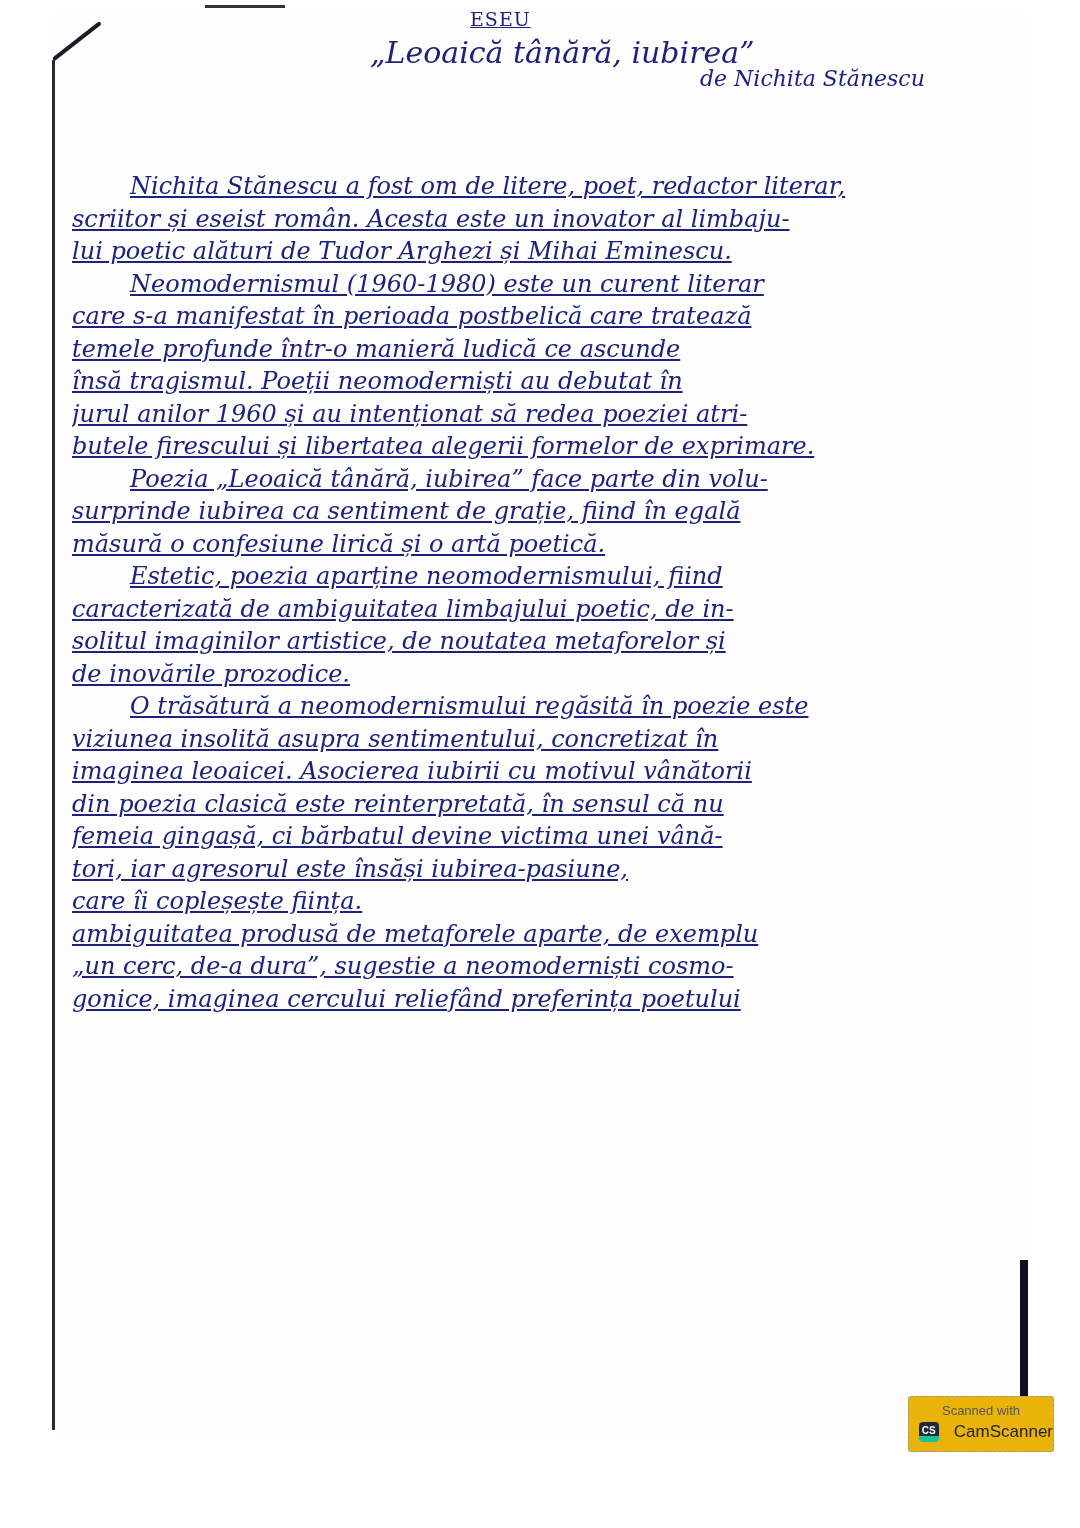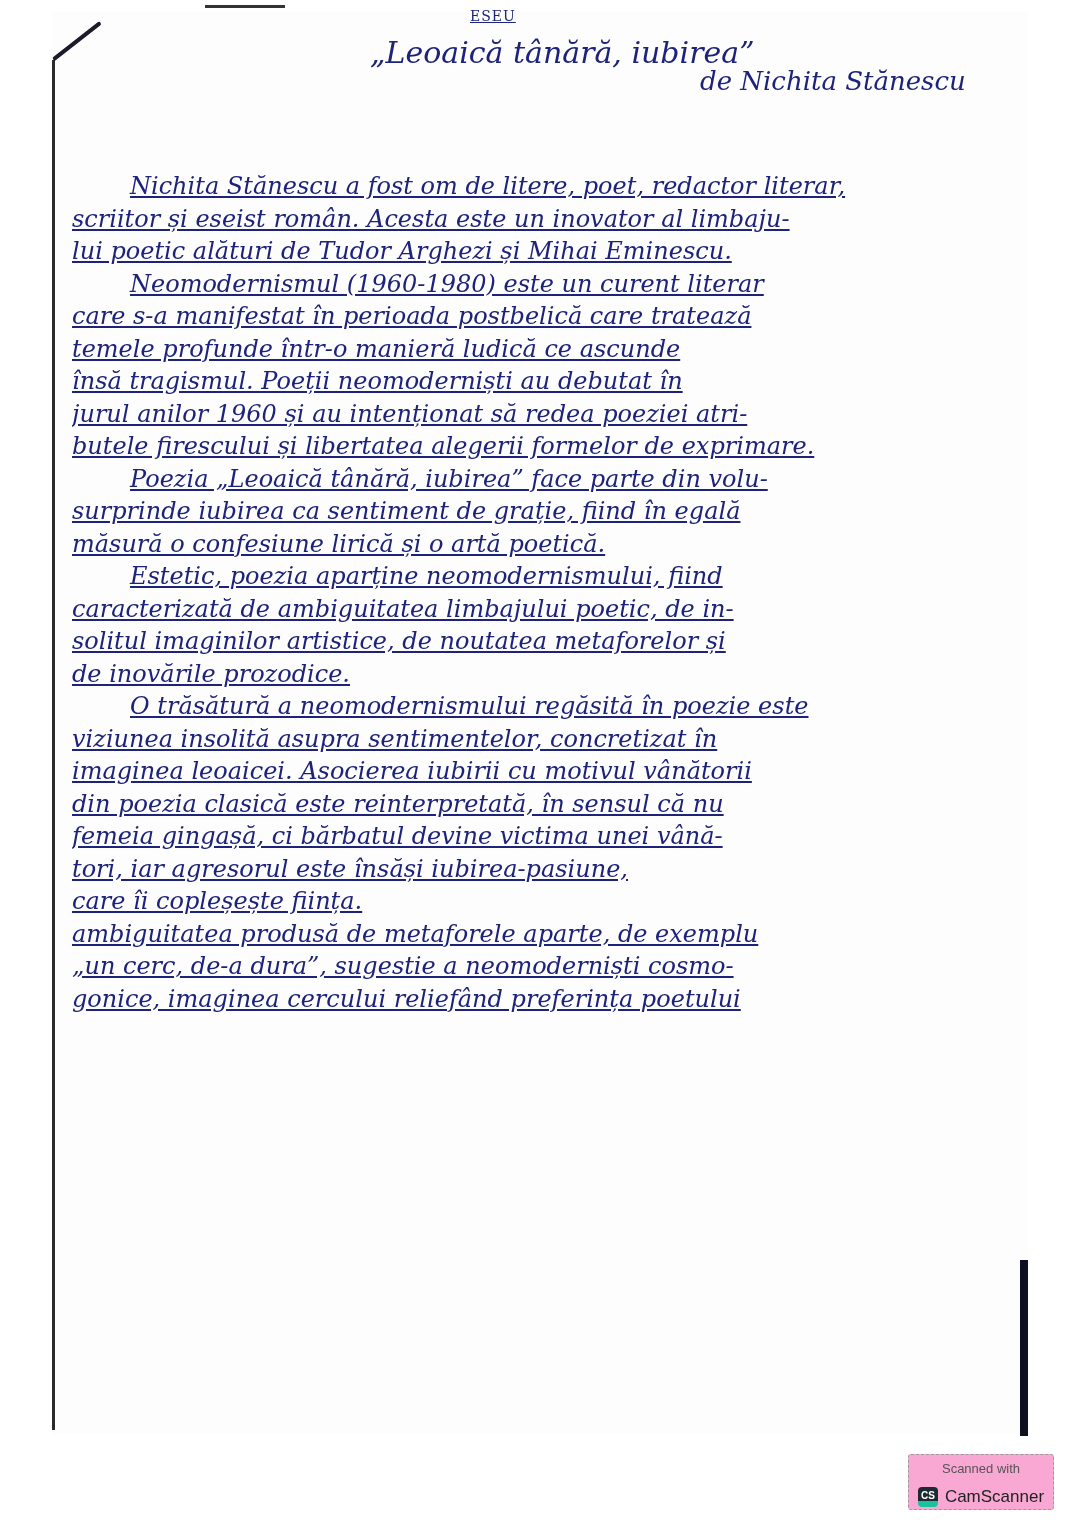--- a/index.html
+++ b/index.html
@@ -59,77 +59,77 @@
     }
     .ink {
       color: #1d237a;
       font-family: "DejaVu Serif", serif;
       font-style: italic;
     }
     .heading-label {
       position: absolute;
       left: 470px;
       top: 8px;
-      font-size: 14px;
+      font-size: 19px;
       letter-spacing: 1px;
       text-decoration: underline;
       font-style: normal;
     }
     .heading-title {
       position: absolute;
       left: 370px;
       top: 35px;
       font-size: 30px;
     }
     .heading-author {
       position: absolute;
       left: 700px;
       top: 66px;
-      font-size: 26px;
+      font-size: 22px;
     }
     .body-text {
       position: absolute;
       left: 72px;
       top: 170px;
       width: 945px;
     }
     .line {
       display: block;
       height: 32.5px;
       line-height: 32.5px;
       font-size: 24px;
       white-space: nowrap;
       overflow: hidden;
       text-decoration: underline;
     }
     .indent { padding-left: 58px; }
     .badge {
       position: absolute;
       left: 908px;
-      top: 1454px;
+      top: 1396px;
       width: 144px;
       height: 54px;
       border: 1px dashed #9a9a9a;
       border-radius: 3px;
-      background: #f9a8d4;
+      background: #eab308;
       font-family: "Liberation Sans", sans-serif;
       text-align: center;
     }
     .badge-top {
       display: block;
       font-size: 13px;
       color: #555;
       margin-top: 6px;
     }
     .badge-bottom {
       display: flex;
       align-items: center;
-      justify-content: center;
-      margin-top: 11px;
-      gap: 7px;
+      justify-content: flex-end;
+      margin-top: 4px;
+      gap: 15px;
     }
     .cs-logo {
       width: 20px;
       height: 20px;
       border-radius: 4px;
       background: linear-gradient(#1e2a33 70%, #19c39c 70%);
       color: #fff;
       font-size: 10px;
       font-weight: bold;
       line-height: 18px;
@@ -164,21 +164,21 @@
   <span class="line">jurul anilor 1960 și au intenționat să redea poeziei atri-</span>
   <span class="line">butele firescului și libertatea alegerii formelor de exprimare.</span>
   <span class="line indent">Poezia „Leoaică tânără, iubirea” face parte din volu-</span>
   <span class="line">surprinde iubirea ca sentiment de grație, fiind în egală</span>
   <span class="line">măsură o confesiune lirică și o artă poetică.</span>
   <span class="line indent">Estetic, poezia aparține neomodernismului, fiind</span>
   <span class="line">caracterizată de ambiguitatea limbajului poetic, de in-</span>
   <span class="line">solitul imaginilor artistice, de noutatea metaforelor și</span>
   <span class="line">de inovările prozodice.</span>
   <span class="line indent">O trăsătură a neomodernismului regăsită în poezie este</span>
-  <span class="line">viziunea insolită asupra sentimentelor, concretizat în</span>
+  <span class="line">viziunea insolită asupra sentimentului, concretizat în</span>
   <span class="line">imaginea leoaicei. Asocierea iubirii cu motivul vânătorii</span>
   <span class="line">din poezia clasică este reinterpretată, în sensul că nu</span>
   <span class="line">femeia gingașă, ci bărbatul devine victima unei vână-</span>
   <span class="line">tori, iar agresorul este însăși iubirea-pasiune,</span>
   <span class="line">care îi copleșește ființa.</span>
   <span class="line">ambiguitatea produsă de metaforele aparte, de exemplu</span>
   <span class="line">„un cerc, de-a dura”, sugestie a neomoderniști cosmo-</span>
   <span class="line">gonice, imaginea cercului reliefând preferința poetului</span>
 </div>
 

